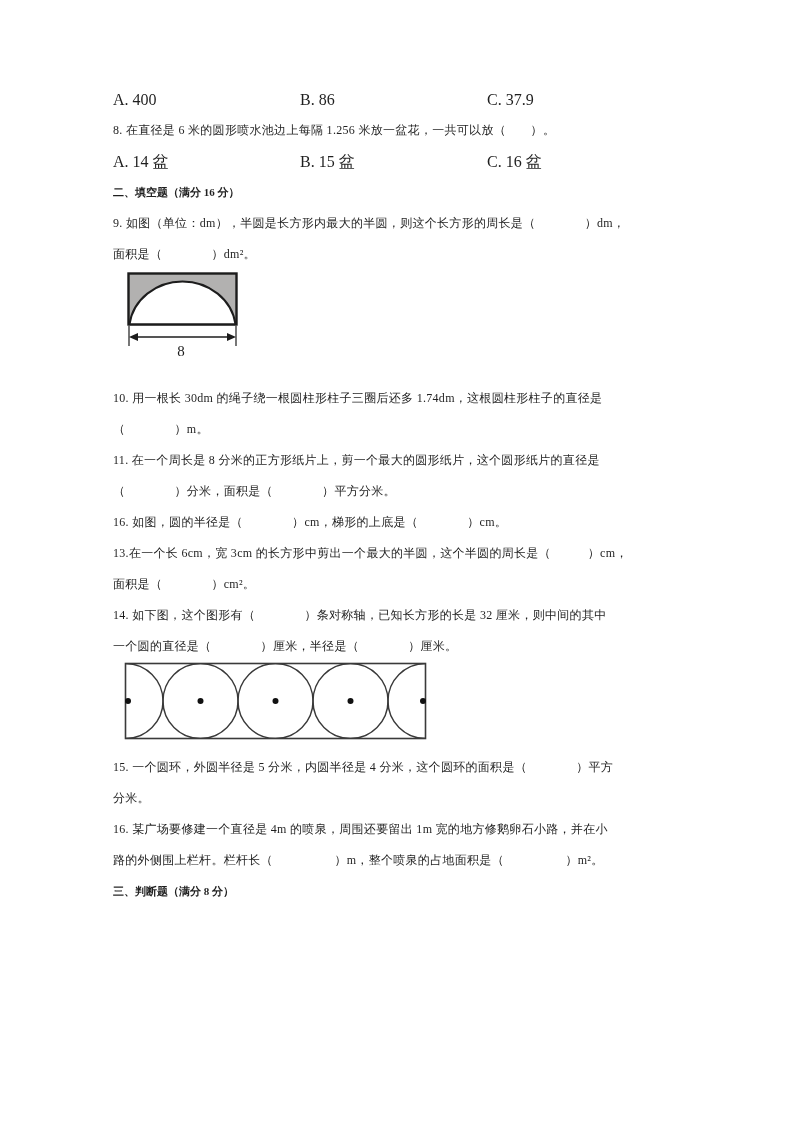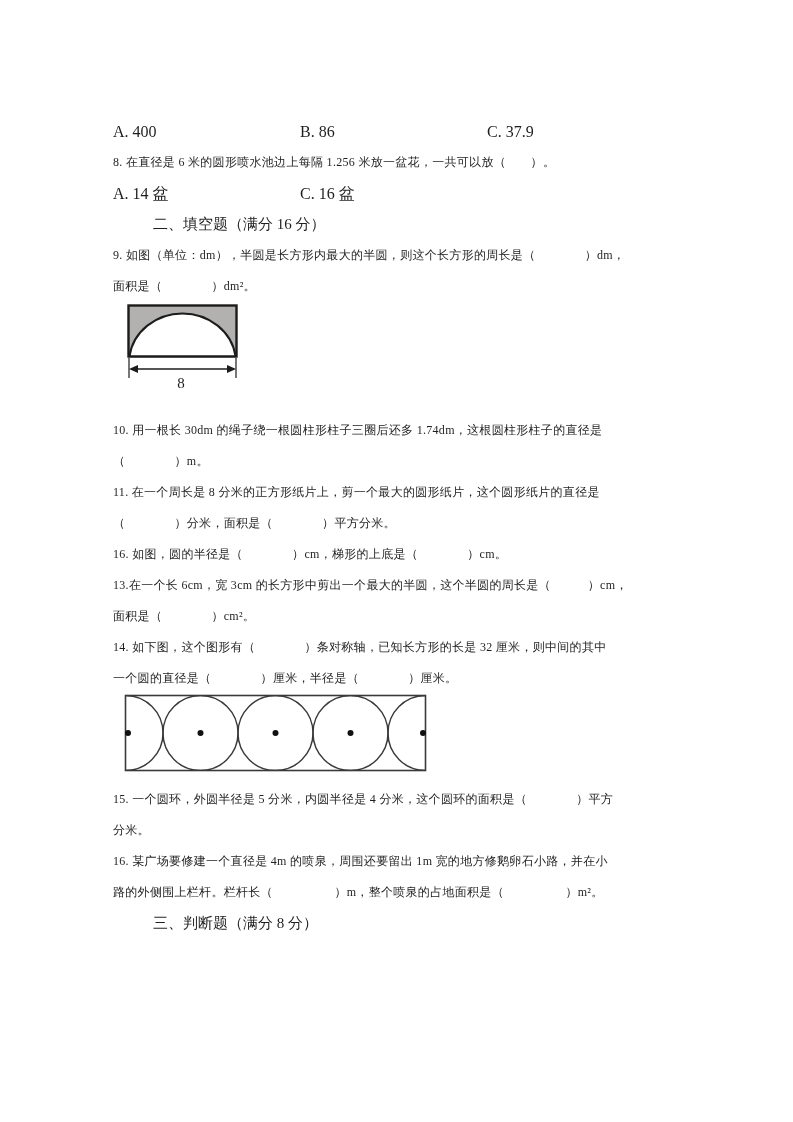--- a/index.html
+++ b/index.html
@@ -6,35 +6,34 @@
   .page {
     position:relative;
     width:793px; height:1122px;
     background:#ffffff;
     font-family:"Liberation Serif","DejaVu Serif",serif;
     color:#1f1f1f;
     overflow:hidden;
   }
   .content {
     position:absolute;
-    left:113px; top:116px;
+    left:113px; top:84px;
     width:582px;
   }
   .line {
     font-size:12px;
     line-height:31px;
     white-space:nowrap;
     letter-spacing:0.3px;
   }
   .heading {
-    font-weight:normal;
-    font-size:15px;
+    font-weight:bold;
+    font-size:11px;
     line-height:31px;
     white-space:nowrap;
-    margin-left:40px;
   }
   .opt-row { display:flex; line-height:31px; font-size:16px; }
   .opt-row .opt { width:187px; white-space:nowrap; }
   .opt-row .opt:last-child { width:auto; }
   .fig { display:block; }
   .fig1-wrap { margin:2px 0 21px 14px; }
   .fig2-wrap { margin:0 0 14px 5px; }
   .fig3-wrap { margin:0 0 8px 11px; }
   svg text { font-family:"Liberation Serif","DejaVu Serif",serif; fill:#1c1c1c; }
 </style>
@@ -47,20 +46,21 @@
     <div class="opt-row">
       <span class="opt">A. 400</span>
       <span class="opt">B. 86</span>
       <span class="opt">C. 37.9</span>
     </div>
 
     <div class="line">8. 在直径是 6 米的圆形喷水池边上每隔 1.256 米放一盆花，一共可以放（　　）。</div>
 
     <div class="opt-row">
       <span class="opt">A. 14 盆</span>
+      <span class="opt">B. 15 盆</span>
       <span class="opt">C. 16 盆</span>
     </div>
 
     <div class="heading">二、填空题（满分 16 分）</div>
 
     <div class="line">9. 如图（单位：dm），半圆是长方形内最大的半圆，则这个长方形的周长是（　　　　）dm，</div>
     <div class="line">面积是（　　　　）dm²。</div>
 
     <div class="fig fig1-wrap">
       <svg width="120" height="86" viewBox="0 0 120 86">

